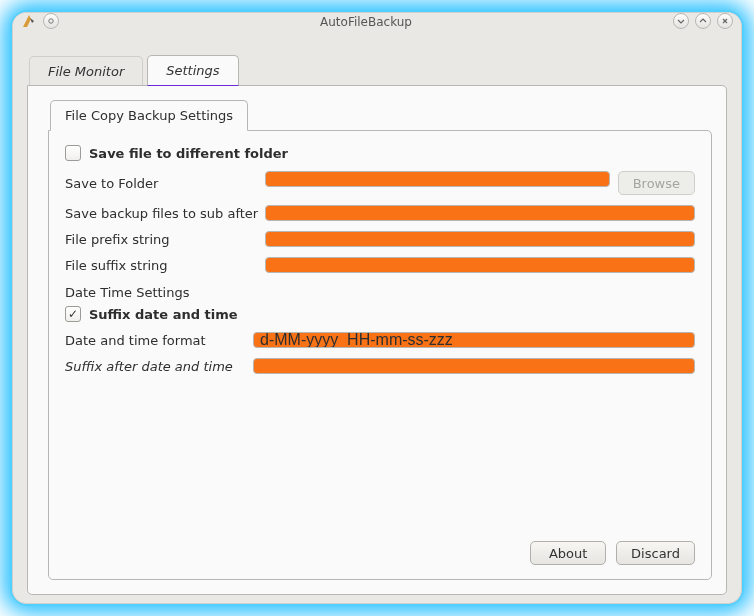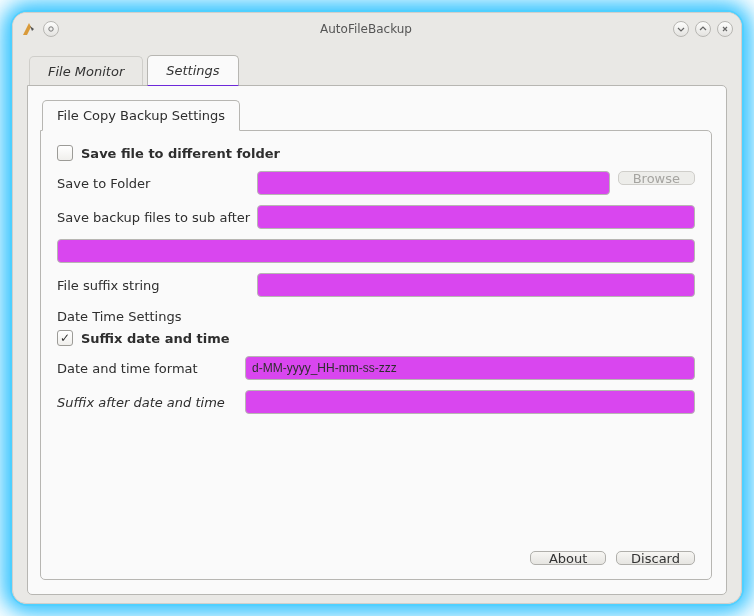--- a/index.html
+++ b/index.html
@@ -27,21 +27,21 @@
       position: absolute;
       inset: 12px;
       border-radius: 14px;
       background: #e9e8e5;
       border: 1px solid #d0cfcc;
       overflow: hidden;
     }
     .titlebar {
       height: 28px;
       display: flex;
-      align-items: center;
+      align-items: flex-end;
       padding: 16px 8px;
       background: #e9e8e5;
       gap: 32px;
     }
     .title-left, .title-right { display: flex; align-items: center; gap: 6px; }
     .title-center { flex: 1; text-align: center; font-size: 12px; color: #555; }
     .win-circle {
       width: 16px; height: 16px;
       border-radius: 50%;
       border: 1px solid #b7b6b2;
@@ -78,21 +78,21 @@
     .tab.active {
       background: #fafafa;
       border-bottom: 1px solid #6d28d9;
       position: relative;
       z-index: 2;
     }
     .tab-panel {
       border: 1px solid #b7b6b2;
       border-radius: 0 5px 5px 5px;
       background: #fafafa;
-      padding: 14px 14px 14px 12px;
+      padding: 14px 14px 14px 20px;
       height: 510px;
       margin-top: -1px;
       position: relative;
       display: flex;
       flex-direction: column;
     }
     .inner-tab-row { display: flex; margin-left: 2px; }
     .inner-tab {
       padding: 7px 14px;
       border: 1px solid #b7b6b2;
@@ -111,42 +111,42 @@
       flex: 1;
       display: flex;
       flex-direction: column;
     }
     .form { display: flex; flex-direction: column; gap: 10px; }
     .row { display: flex; align-items: center; }
     .label-col { width: 200px; }
     .input-col { flex: 1; display: flex; gap: 8px; }
     input[type="text"] {
       flex: 1;
-      height: 24px;
+      height: 16px;
       border: 1px solid #b7b6b2;
       border-radius: 4px;
       padding: 0 6px;
-      font-size: 12px;
-      background: #d946ef;
+      font-size: 16px;
+      background: #f97316;
       color: #2e2e2e;
     }
     input[type="text"]:disabled { background: #fff; color: #555; }
     .checkbox-row { display: flex; align-items: center; gap: 8px; font-weight: bold; }
     .checkbox {
       width: 16px; height: 16px;
       border: 1px solid #9c9b97;
       border-radius: 3px;
       background: linear-gradient(#fff,#f0efec);
       display: flex; align-items: center; justify-content: center;
       font-size: 12px; color: #333;
       cursor: pointer;
     }
     .btn {
       padding: 3px 14px;
-      height: 14px;
+      height: 24px;
       border: 1px solid #b0afab;
       border-radius: 5px;
       background: linear-gradient(#f7f6f3,#e6e5e1);
       color: #333;
       font-size: 13px;
       cursor: pointer;
       display: inline-flex; align-items: center; justify-content: center;
     }
     .btn.disabled {
       color: #a5a4a0;
@@ -232,20 +232,21 @@
           </div>
 
           <div class="row">
             <div class="label-col">Save backup files to sub after</div>
             <div class="input-col">
               <input type="text" value="" style="">
             </div>
           </div>
 
           <div class="row">
+            <div class="label-col">File prefix string</div>
             <div class="input-col">
               <input type="text" value="" style="">
             </div>
           </div>
 
           <div class="row">
             <div class="label-col">File suffix string</div>
             <div class="input-col">
               <input type="text" value="" style="">
             </div>

